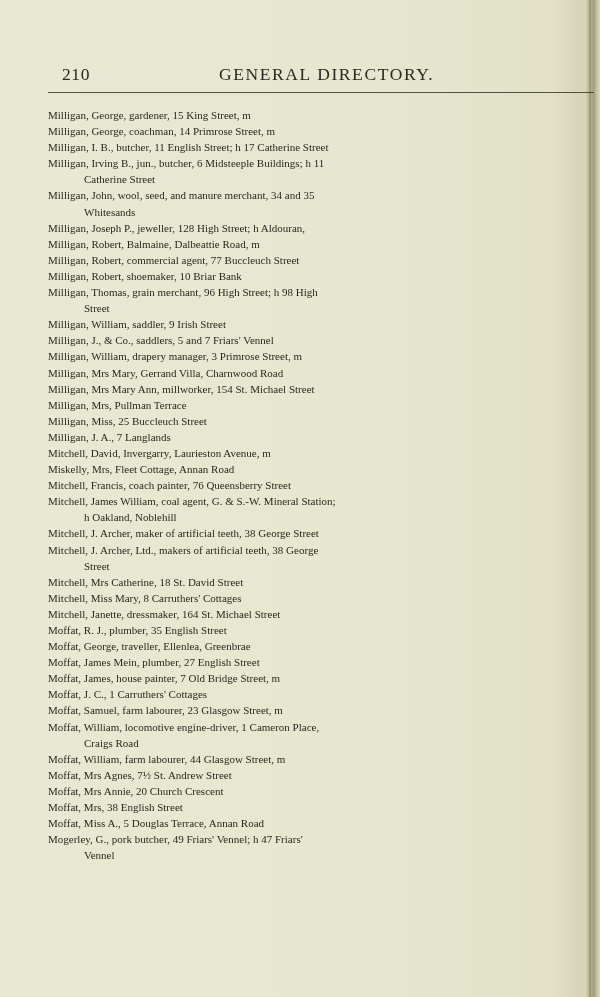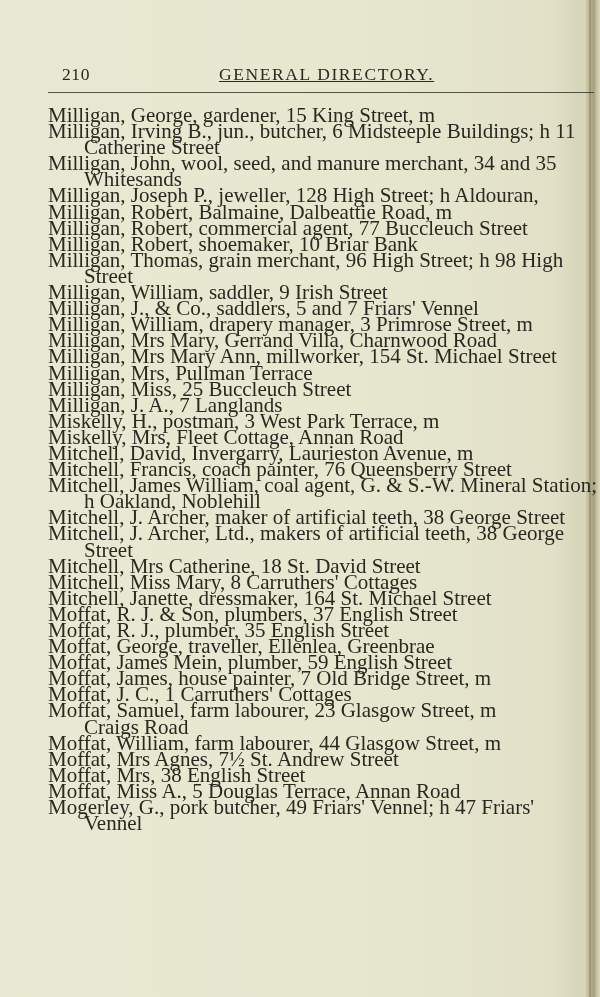--- a/index.html
+++ b/index.html
@@ -20,79 +20,80 @@
     }
     .gutter-line {
       position: absolute; top: 0; right: 9px; width: 2px; height: 997px;
       background: #8d8766; opacity: 0.6;
     }
     .header {
       position: absolute; left: 62px; top: 64px; width: 528px; height: 20px;
       font-size: 17.5px; letter-spacing: 0.6px;
     }
     .page-number { position: absolute; left: 0; top: 0; text-align: right; }
-    .running-title { position: absolute; left: 157px; top: 0; letter-spacing: 1.6px; text-decoration: underline; }
+    .running-title { position: absolute; left: 157px; top: 0; letter-spacing: 1.6px; }
     .rule {
       position: absolute; left: 48px; top: 92px; width: 546px; height: 1px;
       background: #3a3828; opacity: 0.85;
     }
     .entries {
       position: absolute; left: 48px; top: 107px; width: 542px;
-      font-size: 21px; line-height: 16.1px;
+      font-size: 11px; line-height: 16.1px;
     }
     .entry { margin: 0; white-space: nowrap; }
     .entry .cont { display: block; padding-left: 36px; }
   </style>
 </head>
 <body>
 
 <div class="page">
   <div class="gutter"></div>
   <div class="gutter-line"></div>
 
   <div class="header">
     <span class="page-number">210</span>
     <span class="running-title">GENERAL DIRECTORY.</span>
   </div>
   <div class="rule"></div>
 
   <div class="entries" id="entries">
       <div class="entry"><span class="line1">Milligan, George, gardener, 15 King Street, m</span></div>
+      <div class="entry"><span class="line1">Milligan, George, coachman, 14 Primrose Street, m</span></div>
+      <div class="entry"><span class="line1">Milligan, I. B., butcher, 11 English Street; h 17 Catherine Street</span></div>
       <div class="entry"><span class="line1">Milligan, Irving B., jun., butcher, 6 Midsteeple Buildings; h 11</span><span class="cont">Catherine Street</span></div>
       <div class="entry"><span class="line1">Milligan, John, wool, seed, and manure merchant, 34 and 35</span><span class="cont">Whitesands</span></div>
       <div class="entry"><span class="line1">Milligan, Joseph P., jeweller, 128 High Street; h Aldouran,</span></div>
       <div class="entry"><span class="line1">Milligan, Robert, Balmaine, Dalbeattie Road, m</span></div>
       <div class="entry"><span class="line1">Milligan, Robert, commercial agent, 77 Buccleuch Street</span></div>
       <div class="entry"><span class="line1">Milligan, Robert, shoemaker, 10 Briar Bank</span></div>
       <div class="entry"><span class="line1">Milligan, Thomas, grain merchant, 96 High Street; h 98 High</span><span class="cont">Street</span></div>
       <div class="entry"><span class="line1">Milligan, William, saddler, 9 Irish Street</span></div>
       <div class="entry"><span class="line1">Milligan, J., &amp; Co., saddlers, 5 and 7 Friars' Vennel</span></div>
       <div class="entry"><span class="line1">Milligan, William, drapery manager, 3 Primrose Street, m</span></div>
       <div class="entry"><span class="line1">Milligan, Mrs Mary, Gerrand Villa, Charnwood Road</span></div>
       <div class="entry"><span class="line1">Milligan, Mrs Mary Ann, millworker, 154 St. Michael Street</span></div>
       <div class="entry"><span class="line1">Milligan, Mrs, Pullman Terrace</span></div>
       <div class="entry"><span class="line1">Milligan, Miss, 25 Buccleuch Street</span></div>
       <div class="entry"><span class="line1">Milligan, J. A., 7 Langlands</span></div>
-      <div class="entry"><span class="line1">Miskelly, H., postman, 3 West Park Terrace, m</span></div>
+      <div class="entry"><span class="line1">Mitchell, David, Invergarry, Laurieston Avenue, m</span></div>
       <div class="entry"><span class="line1">Miskelly, Mrs, Fleet Cottage, Annan Road</span></div>
-      <div class="entry"><span class="line1">Mitchell, David, Invergarry, Laurieston Avenue, m</span></div>
       <div class="entry"><span class="line1">Mitchell, Francis, coach painter, 76 Queensberry Street</span></div>
       <div class="entry"><span class="line1">Mitchell, James William, coal agent, G. &amp; S.-W. Mineral Station;</span><span class="cont">h Oakland, Noblehill</span></div>
       <div class="entry"><span class="line1">Mitchell, J. Archer, maker of artificial teeth, 38 George Street</span></div>
       <div class="entry"><span class="line1">Mitchell, J. Archer, Ltd., makers of artificial teeth, 38 George</span><span class="cont">Street</span></div>
       <div class="entry"><span class="line1">Mitchell, Mrs Catherine, 18 St. David Street</span></div>
       <div class="entry"><span class="line1">Mitchell, Miss Mary, 8 Carruthers' Cottages</span></div>
       <div class="entry"><span class="line1">Mitchell, Janette, dressmaker, 164 St. Michael Street</span></div>
-      <div class="entry"><span class="line1">Moffat, R. J. &amp; Son, plumbers, 37 English Street</span></div>
       <div class="entry"><span class="line1">Moffat, R. J., plumber, 35 English Street</span></div>
       <div class="entry"><span class="line1">Moffat, George, traveller, Ellenlea, Greenbrae</span></div>
-      <div class="entry"><span class="line1">Moffat, James Mein, plumber, 59 English Street</span></div>
+      <div class="entry"><span class="line1">Moffat, James Mein, plumber, 27 English Street</span></div>
       <div class="entry"><span class="line1">Moffat, James, house painter, 7 Old Bridge Street, m</span></div>
       <div class="entry"><span class="line1">Moffat, J. C., 1 Carruthers' Cottages</span></div>
       <div class="entry"><span class="line1">Moffat, Samuel, farm labourer, 23 Glasgow Street, m</span></div>
-      <div class="entry"><span class="cont">Craigs Road</span></div>
+      <div class="entry"><span class="line1">Moffat, William, locomotive engine-driver, 1 Cameron Place,</span><span class="cont">Craigs Road</span></div>
       <div class="entry"><span class="line1">Moffat, William, farm labourer, 44 Glasgow Street, m</span></div>
       <div class="entry"><span class="line1">Moffat, Mrs Agnes, 7½ St. Andrew Street</span></div>
+      <div class="entry"><span class="line1">Moffat, Mrs Annie, 20 Church Crescent</span></div>
       <div class="entry"><span class="line1">Moffat, Mrs, 38 English Street</span></div>
       <div class="entry"><span class="line1">Moffat, Miss A., 5 Douglas Terrace, Annan Road</span></div>
       <div class="entry"><span class="line1">Mogerley, G., pork butcher, 49 Friars' Vennel; h 47 Friars'</span><span class="cont">Vennel</span></div>
     </div>
 </div>
 
 </body></html>

